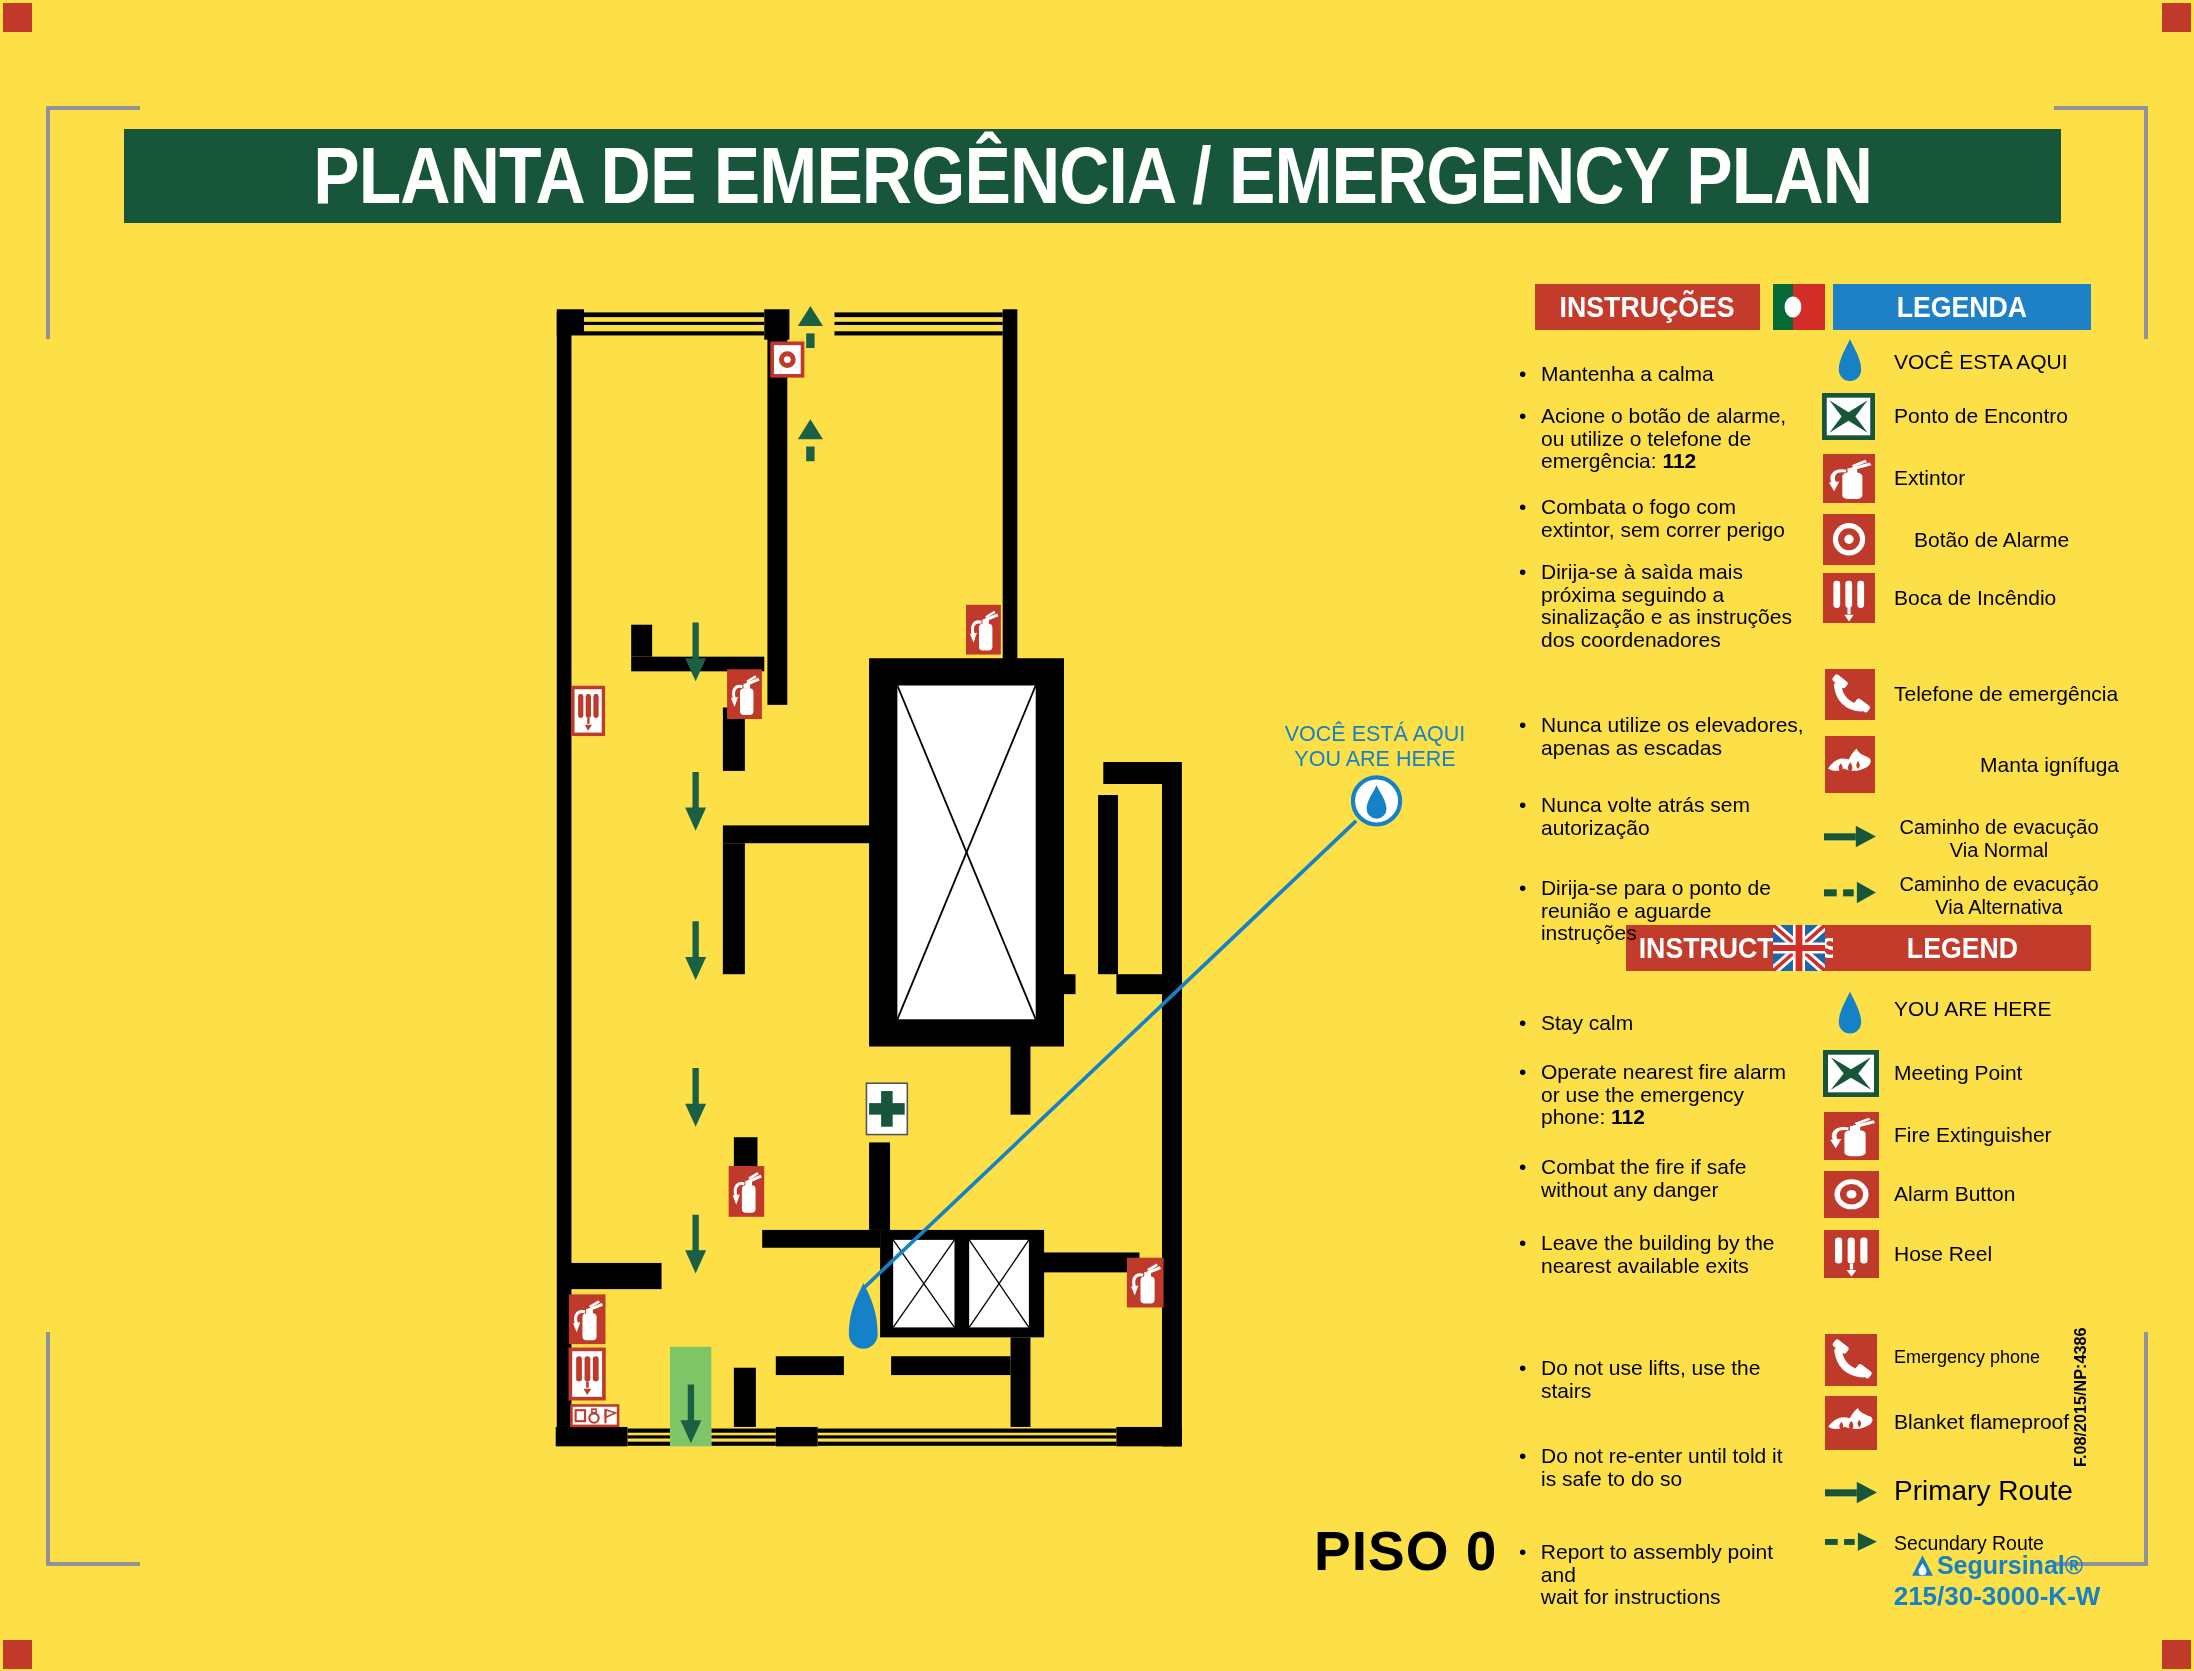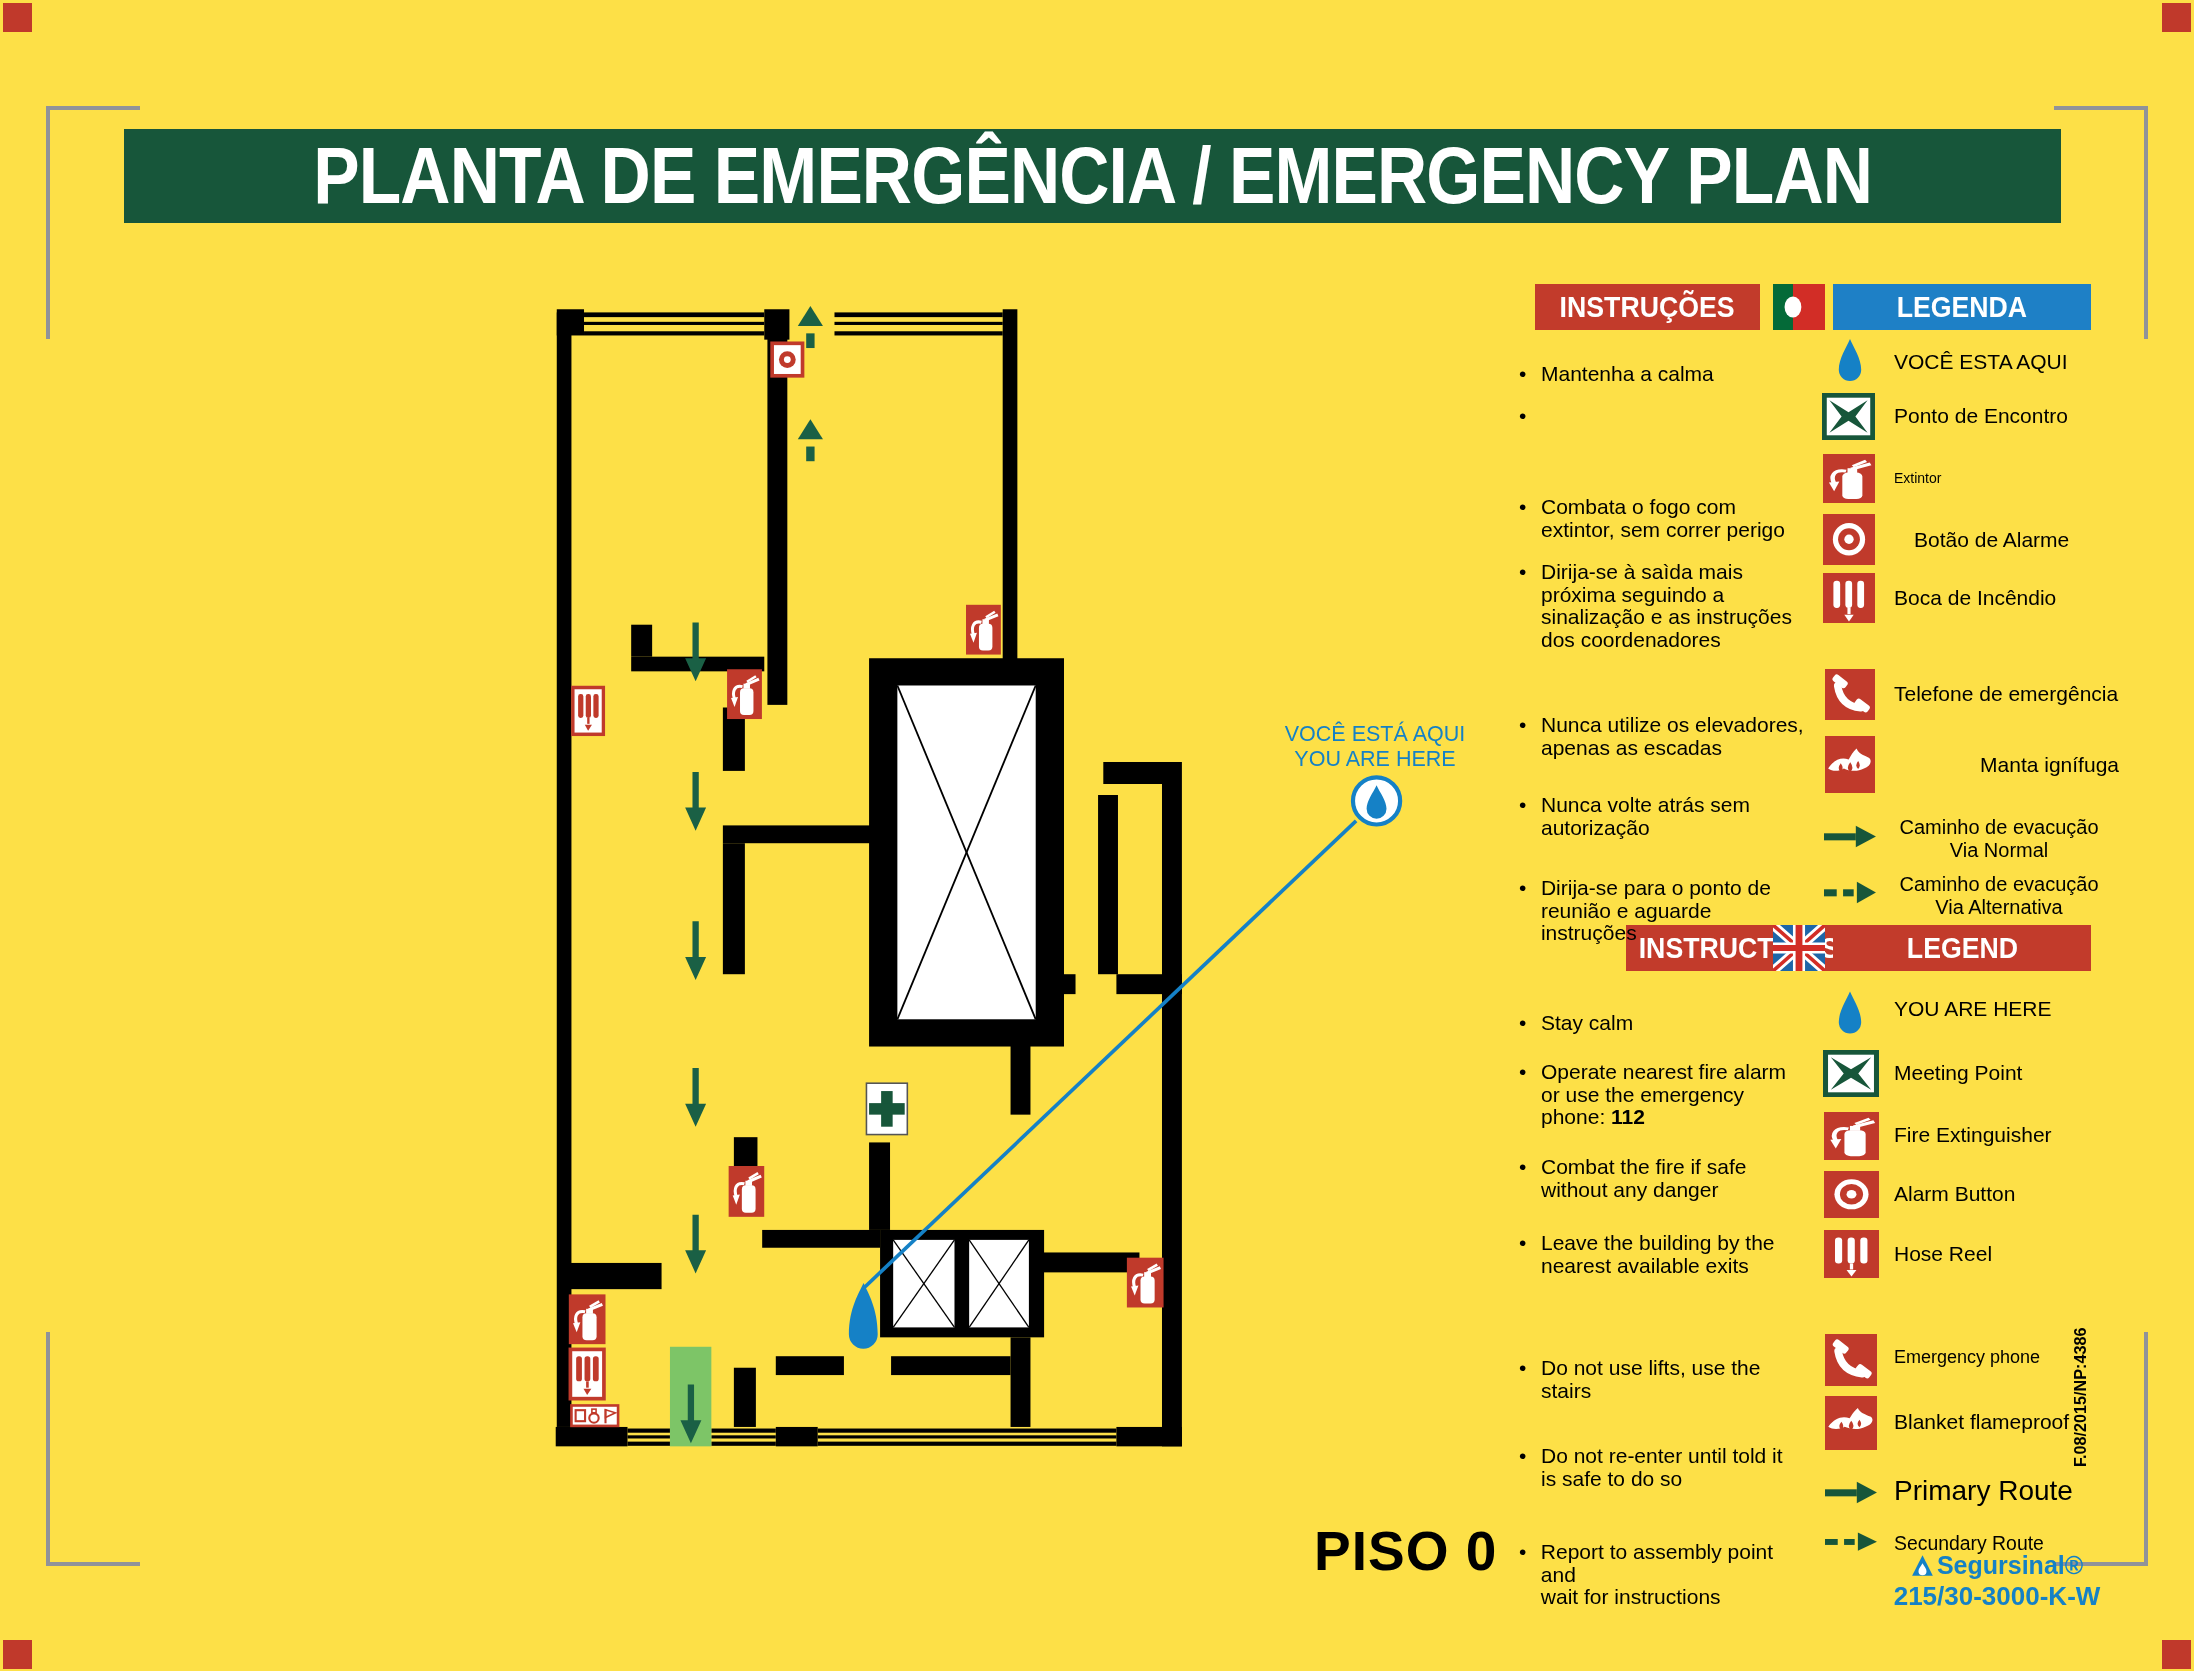--- a/index.html
+++ b/index.html
@@ -89,20 +89,25 @@
 
   <div class="abs" style="inset:0;">
       <div class="abs instr" style="left: 1519px; top: 363px; width: 293px;">
         <span class="bullet">•</span>
         <div>
           <div>Mantenha a calma</div>
         </div>
       </div>
       <div class="abs instr" style="left: 1519px; top: 405px; width: 293px;">
         <span class="bullet">•</span>
+        <div>
+          <div>Acione o botão de alarme,</div>
+          <div>ou utilize o telefone de</div>
+          <div>emergência: <b>112</b></div>
+        </div>
       </div>
       <div class="abs instr" style="left: 1519px; top: 496px; width: 293px;">
         <span class="bullet">•</span>
         <div>
           <div>Combata o fogo com</div>
           <div>extintor, sem correr perigo</div>
         </div>
       </div>
       <div class="abs instr" style="left: 1519px; top: 561px; width: 293px;">
         <span class="bullet">•</span>
@@ -209,21 +214,21 @@
         <svg viewBox="0 0 70 100" preserveAspectRatio="none">
           <rect width="70" height="100" fill="#c03a2b"></rect>
           <rect x="26" y="38" width="27" height="54" rx="8" fill="#fff"></rect>
           <rect x="33" y="29" width="13" height="10" fill="#fff"></rect>
           <path d="M38 31 L64 20" stroke="#fff" stroke-width="6"></path>
           <path d="M40 25 L58 14" stroke="#fff" stroke-width="5"></path>
           <path d="M31 35 C14 31 10 46 15 60" stroke="#fff" stroke-width="6" fill="none"></path>
           <polygon points="8,58 22,56 15,76" fill="#fff"></polygon>
         </svg>
       </div>
-      <div class="abs legend-label" style="left: 1894px; top: 467px; width: 225px; text-align: left; font-size: 14px; line-height: 22.5px;">
+      <div class="abs legend-label" style="left: 1894px; top: 467px; width: 225px; text-align: left; font-size: 21px; line-height: 22.5px;">
         <div>Extintor</div>
       </div>
       <div class="abs icon-box" style="left: 1823px; top: 514px; width: 52px; height: 51px;">
         <svg viewBox="0 0 100 97" preserveAspectRatio="none">
           <rect width="100" height="97" fill="#c03a2b"></rect>
           <circle cx="50" cy="48" r="31" fill="#fff"></circle>
           <circle cx="50" cy="48" r="21" fill="#c03a2b"></circle>
           <circle cx="50" cy="48" r="9" fill="#fff"></circle>
         </svg>
       </div>

